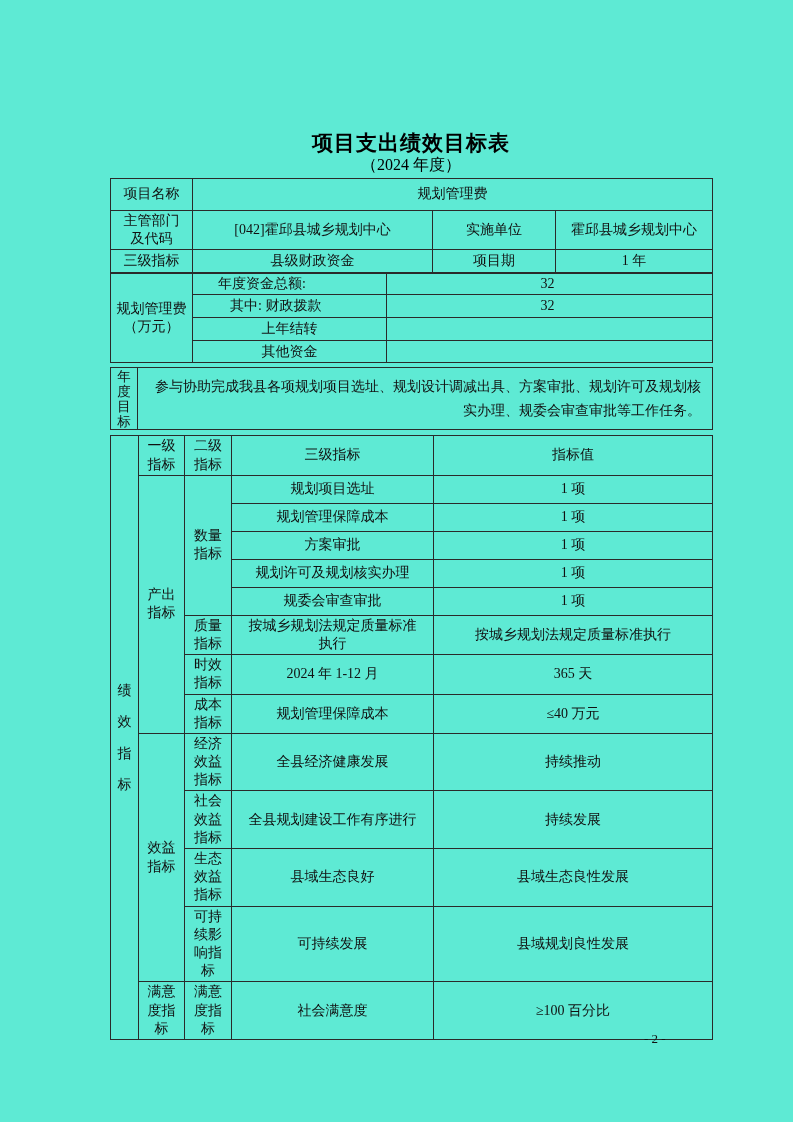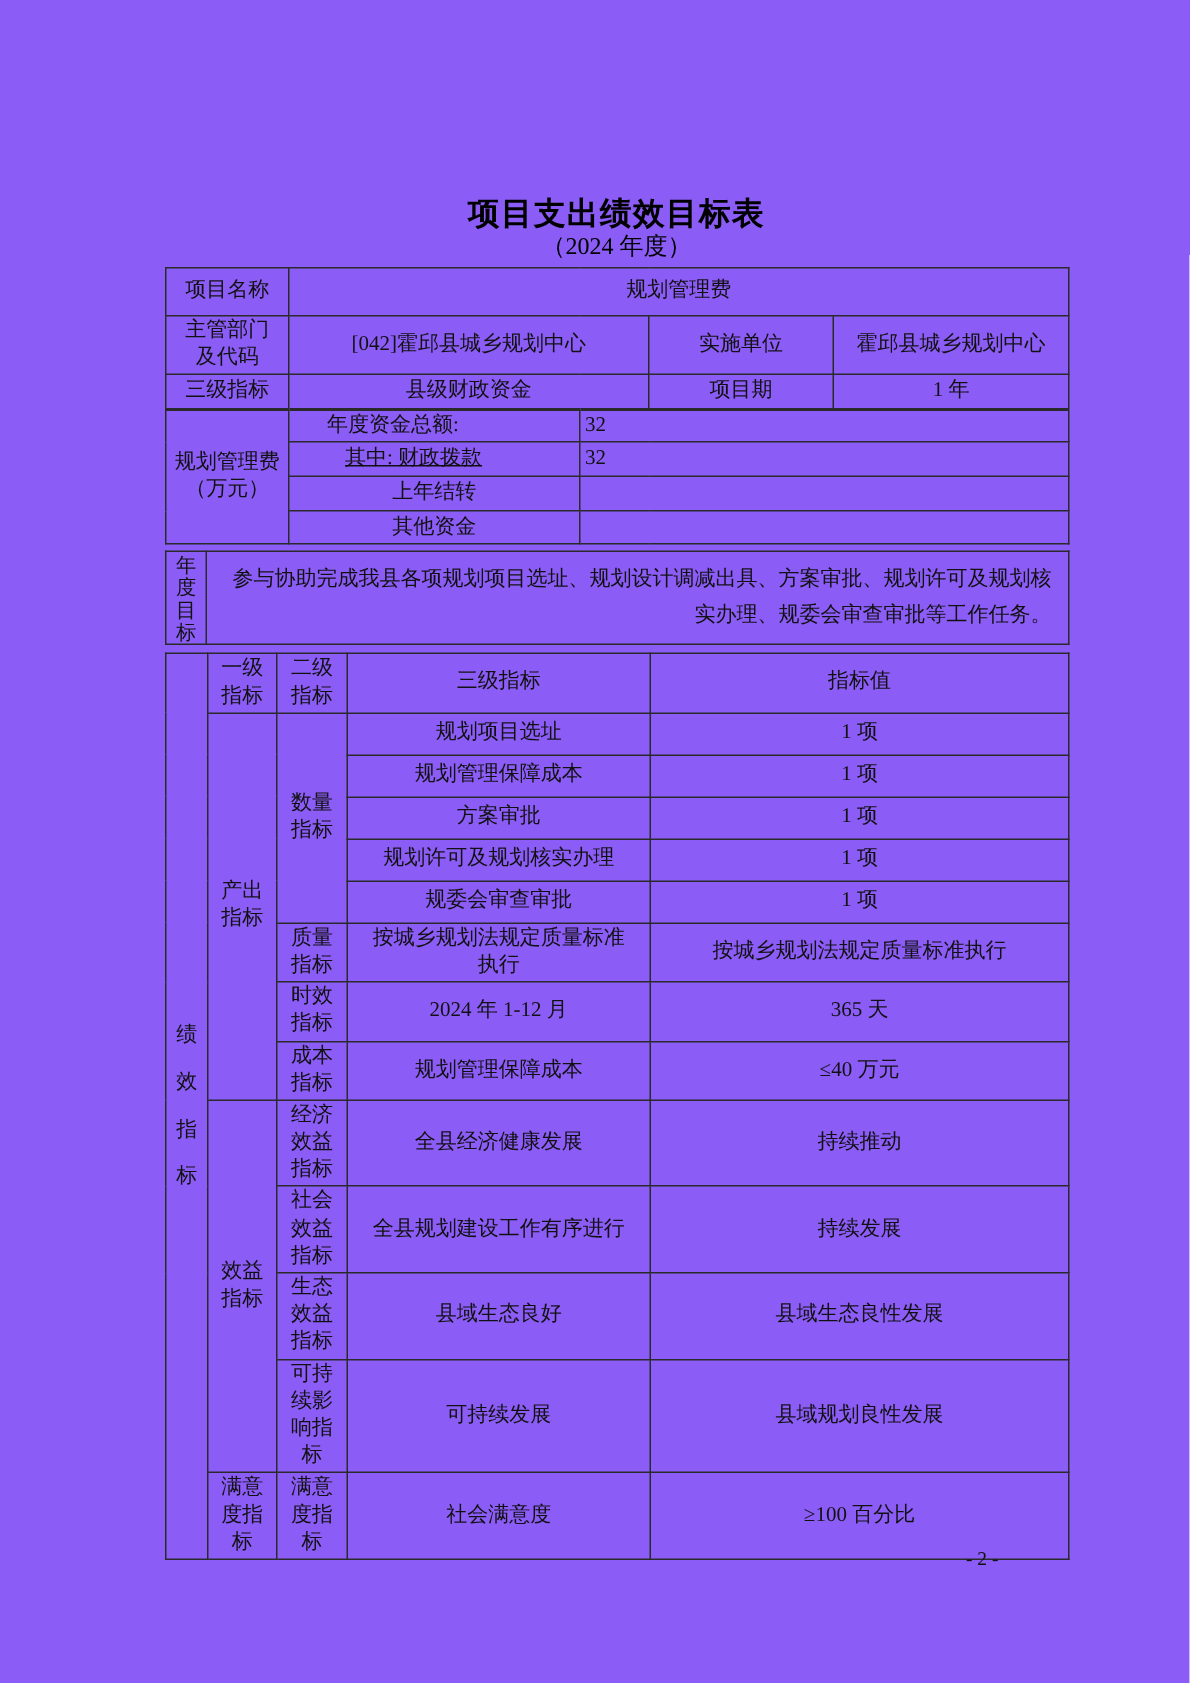--- a/index.html
+++ b/index.html
@@ -1,19 +1,19 @@
 <!DOCTYPE html>
 <html><head>
 <meta charset="utf-8">
 <style>
   html,body { margin:0; padding:0; background:#ffffff; }
   .page {
     position:relative;
     width:793px; height:1122px;
-    background:#8b5cf6;
+    background:#5eead4;
     font-family:"Liberation Serif", serif;
     color:#111;
     overflow:hidden;
   }
   .content { position:absolute; left:110px; top:130px; width:602px; }
   .title {
     text-align:center;
     font-family:"Liberation Sans", sans-serif;
     font-weight:bold;
     font-size:21px; line-height:25px;
@@ -36,22 +36,22 @@
     line-height:1.3;
     text-align:center;
     vertical-align:middle;
     padding:1px 3px;
     white-space:pre-line;
     overflow:hidden;
     color:#111;
   }
   .tbl tr.thick td { border-top-width:2px; }
   td.sub-left { text-align:left; padding-left:25px; }
-  td.sub-left2 { text-align:left; padding-left:37px;text-decoration:underline; }
-  td.num { text-align:left; padding-right:7px; }
+  td.sub-left2 { text-align:left; padding-left:37px; }
+  td.num { text-align:center; padding-right:7px; }
   td.vert { line-height:1.12; font-size:13.5px; padding:0; }
   td.side { line-height:2.25; font-size:14px; }
   td.goal-text { text-align:right; padding:6px 11px; line-height:1.7; }
   .footer {
     position:absolute; left:644px; top:1031px;
     font-size:13px; color:#111;
     font-family:"Liberation Serif", serif;
   }
 </style>
 </head>

